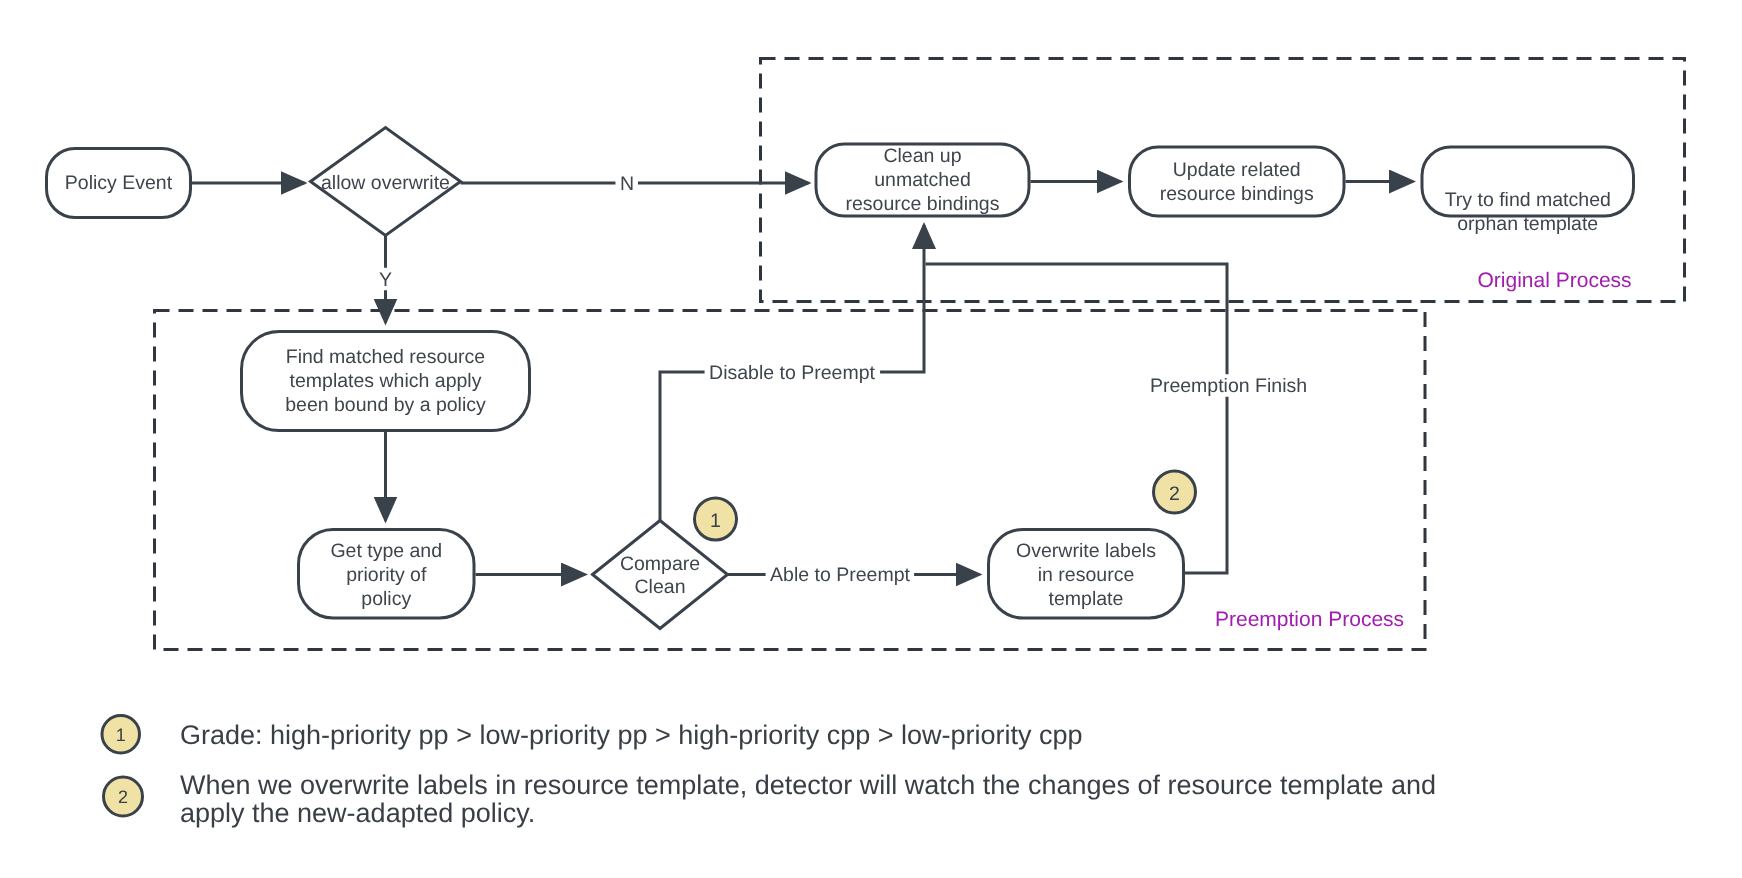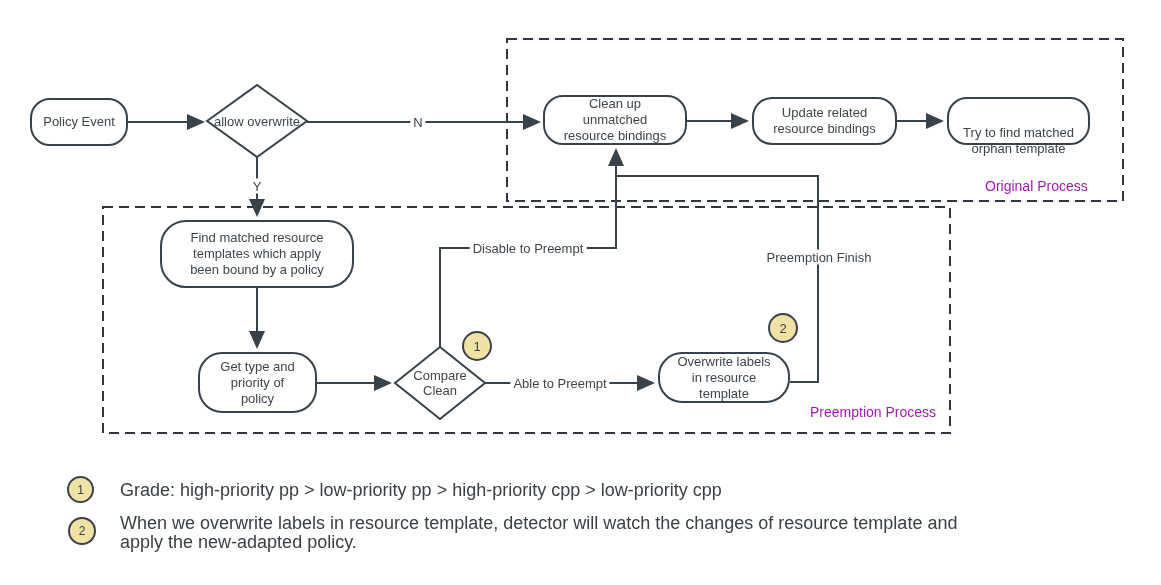--- a/index.html
+++ b/index.html
@@ -85,21 +85,21 @@
   <div class="node" style="left:160px;top:220px;width:194px;height:68px;border-radius:26px;">
     <span style="max-width:158px;">Find matched resource templates which apply been bound by a policy</span>
   </div>
 
   <div class="node" style="left:198px;top:352px;width:119px;height:61px;border-radius:24px;">
     <span style="max-width:87px;">Get type and priority of policy</span>
   </div>
 
   <div class="dlabel" style="left:398px;top:358px;width:84px;height:50px;">Compare Clean</div>
 
-  <div class="node" style="left:658px;top:352px;width:132px;height:51px;border-radius:24px;">
+  <div class="node" style="left:658px;top:352px;width:132px;height:61px;border-radius:24px;">
     <span style="max-width:104px;">Overwrite labels in resource template</span>
   </div>
 
   <div class="elabel" style="left:418px;top:122px;">N</div>
   <div class="elabel" style="left:257px;top:186px;">Y</div>
   <div class="elabel" style="left:528px;top:248px;text-align:right;">Disable to Preempt</div>
   <div class="elabel" style="left:560px;top:383px;">Able to Preempt</div>
   <div class="elabel" style="left:819px;top:257px;">Preemption Finish</div>
 
   <div class="glabel" style="left:985px;top:178px;">Original Process</div>

